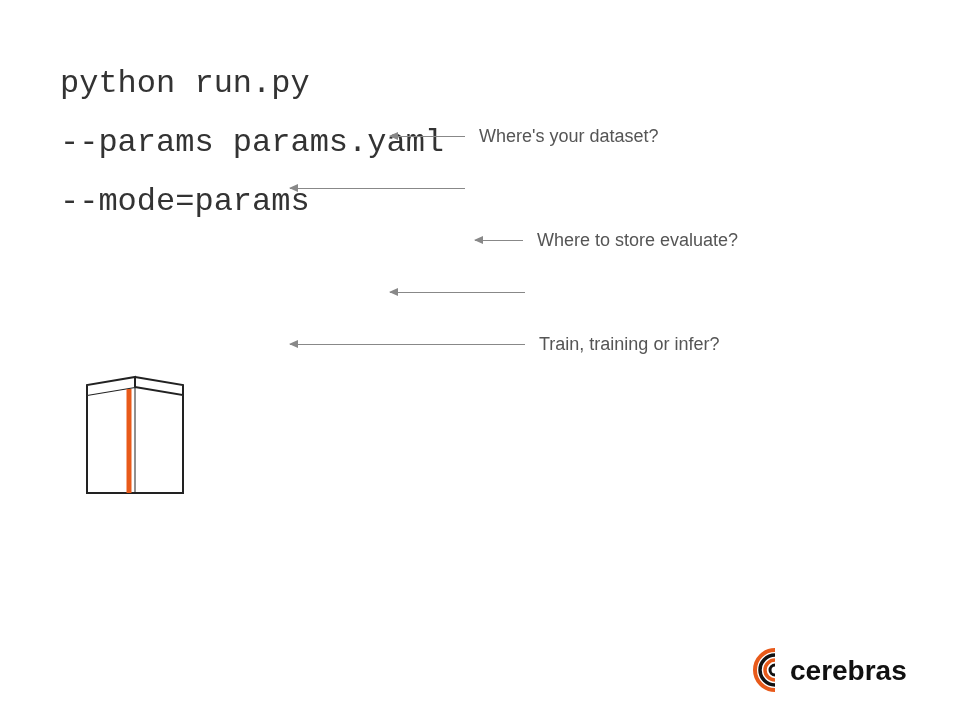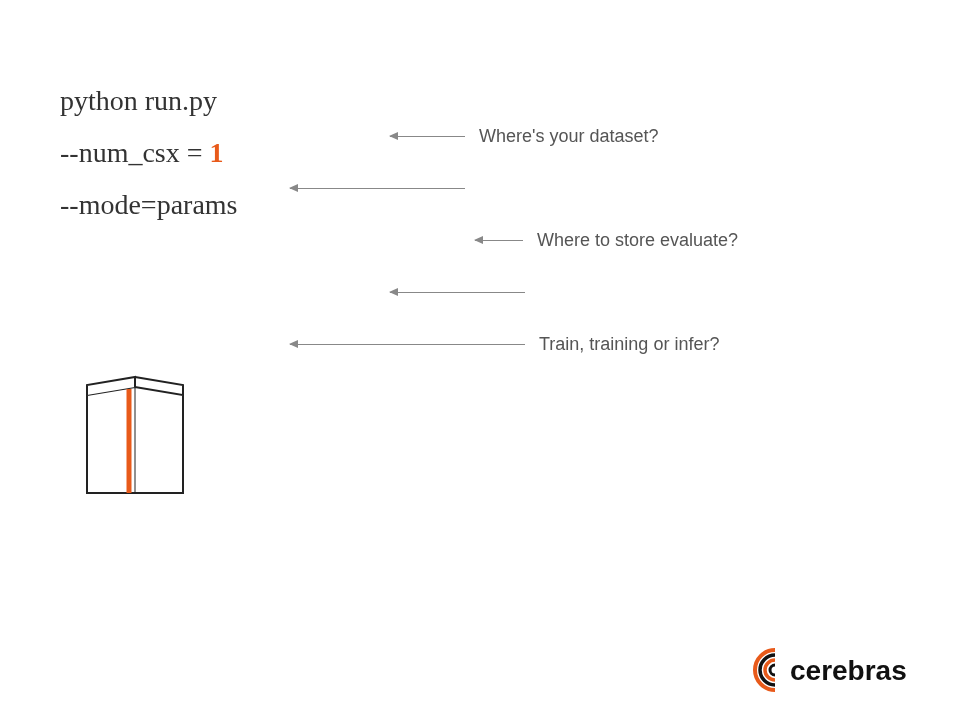--- a/index.html
+++ b/index.html
@@ -6,23 +6,23 @@
   body {
     width: 960px;
     height: 720px;
     background: #fff;
     position: relative;
     font-family: Arial, Helvetica, sans-serif;
   }
   .code-block {
     position: absolute;
     left: 60px;
-    top: 75px;
-    font-family: Liberation Serif, serif;
-    font-size: 28px;
+    top: 54px;
+    font-family: Liberation Mono, monospace;
+    font-size: 32px;
     color: #333;
     line-height: 1.85;
   }
   .code-line { white-space: pre; }
   .code-line .orange { color: #e85a1a; font-weight: bold; }
   .annotations {
     position: absolute;
     left: 485px;
     top: 110px;
     font-family: Arial, Helvetica, sans-serif;
@@ -64,21 +64,21 @@
     bottom: 25px;
     width: 180px;
     height: 50px;
   }
 </style>
 </head>
 <body>
 
 <div class="code-block">
   <div class="code-line">python run.py</div>
-  <div class="code-line"><span>--num_csx = </span><span class="orange">1</span></div>
+  <div class="code-line">--params params.yaml</div>
   <div class="code-line">--mode=params</div>
 </div>
 
 <div class="annotations">
   <div class="anno-row" style="left:-95px; top:0px;">
     <div class="arrow" style="width:75px; margin-right:14px;"></div>
     <div class="anno-text">Where's your dataset?</div>
   </div>
   <div class="anno-row" style="left:-195px; top:52px;">
     <div class="arrow" style="width:175px; margin-right:14px;"></div>

